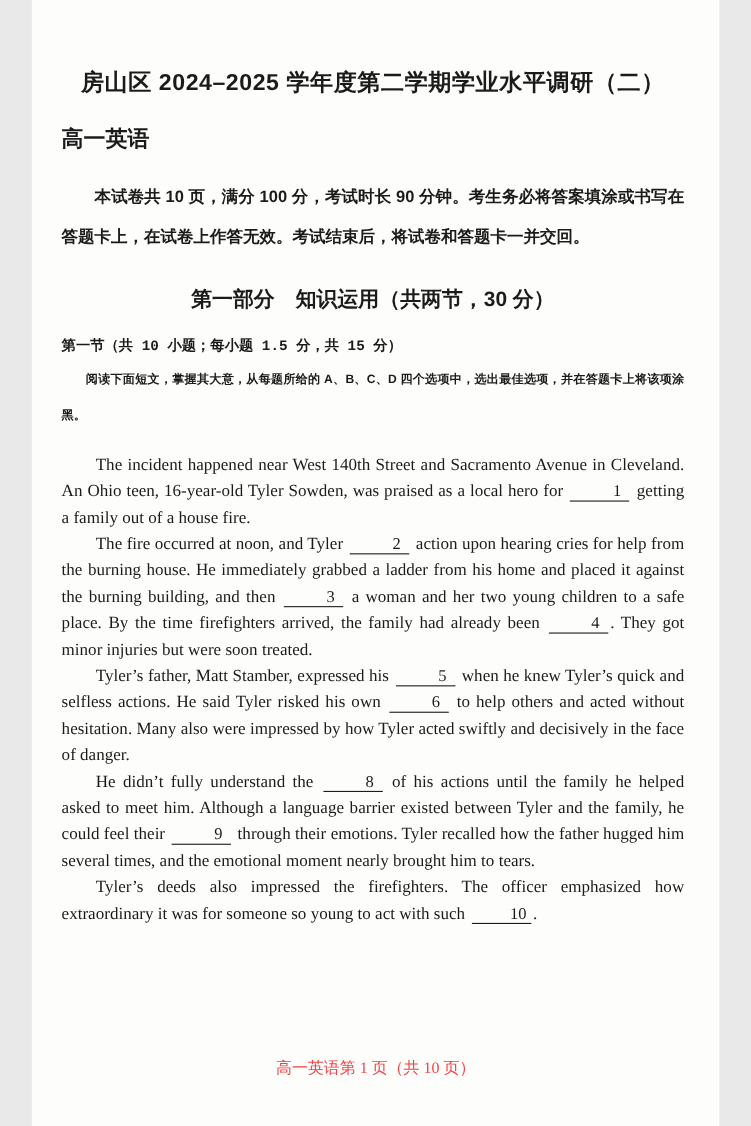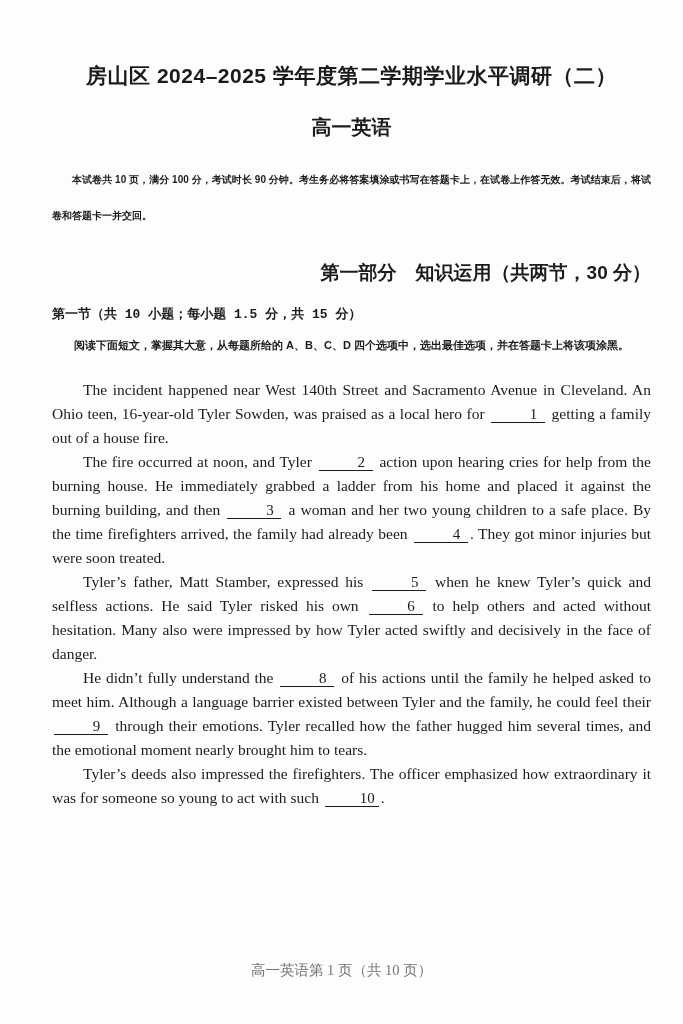--- a/index.html
+++ b/index.html
@@ -2,58 +2,57 @@
 <html><head>
 <meta charset="utf-8">
 <style>
   html, body {
     margin: 0;
     padding: 0;
     background: #e9e9e9;
   }
   .sheet {
     position: relative;
-    width: 683px;
+    width: 625px;
     height: 1024px;
     margin: 0 auto;
     background: #fdfdfb;
     box-sizing: border-box;
-    padding: 62px 32px 0 52px;
+    padding: 62px 32px 0 27px;
     color: #1b1b1b;
     overflow: hidden;
   }
   .title {
     margin: 0;
     text-align: center;
     font-family: "Liberation Sans", sans-serif;
     font-weight: 700;
     font-size: 21px;
     line-height: 28px;
     letter-spacing: 0.5px;
   }
   .subtitle {
     margin: 24px 0 12px 0;
-    text-align: center;
     font-family: "Liberation Sans", sans-serif;
     font-weight: 700;
     font-size: 20px;
     line-height: 26px;
   }
   .instructions {
     margin: 22px 0 0 0;
     font-family: "Liberation Sans", sans-serif;
     font-weight: 600;
-    font-size: 10px;
+    font-size: 15px;
     line-height: 36px;
     text-indent: 2em;
     text-align: justify;
   }
   .sec-heading {
     margin: 26px 0 0 0;
-    text-align: right;
+    text-align: center;
     font-family: "Liberation Sans", sans-serif;
     font-weight: 700;
     font-size: 19px;
     line-height: 26px;
   }
   .sub-heading {
     margin: 18px 0 0 0;
     font-family: Liberation Mono, monospace;
     font-weight: 600;
     font-size: 13px;
@@ -89,21 +88,21 @@
     margin: 0 2px;
   }
   .footer {
     position: absolute;
     left: 0;
     right: 0;
     bottom: 44px;
     text-align: center;
     font-family: "Liberation Serif", serif;
     font-size: 14.5px;
-    color: #737373;
+    color: #ef4444;
   }
 </style>
 </head>
 <body>
 
 <div class="sheet">
   <h1 class="title">房山区 2024–2025 学年度第二学期学业水平调研（二）</h1>
   <h2 class="subtitle">高一英语</h2>
   <p class="instructions">本试卷共 10 页，满分 100 分，考试时长 90 分钟。考生务必将答案填涂或书写在答题卡上，在试卷上作答无效。考试结束后，将试卷和答题卡一并交回。</p>
   <h3 class="sec-heading">第一部分　知识运用（共两节，30 分）</h3>

